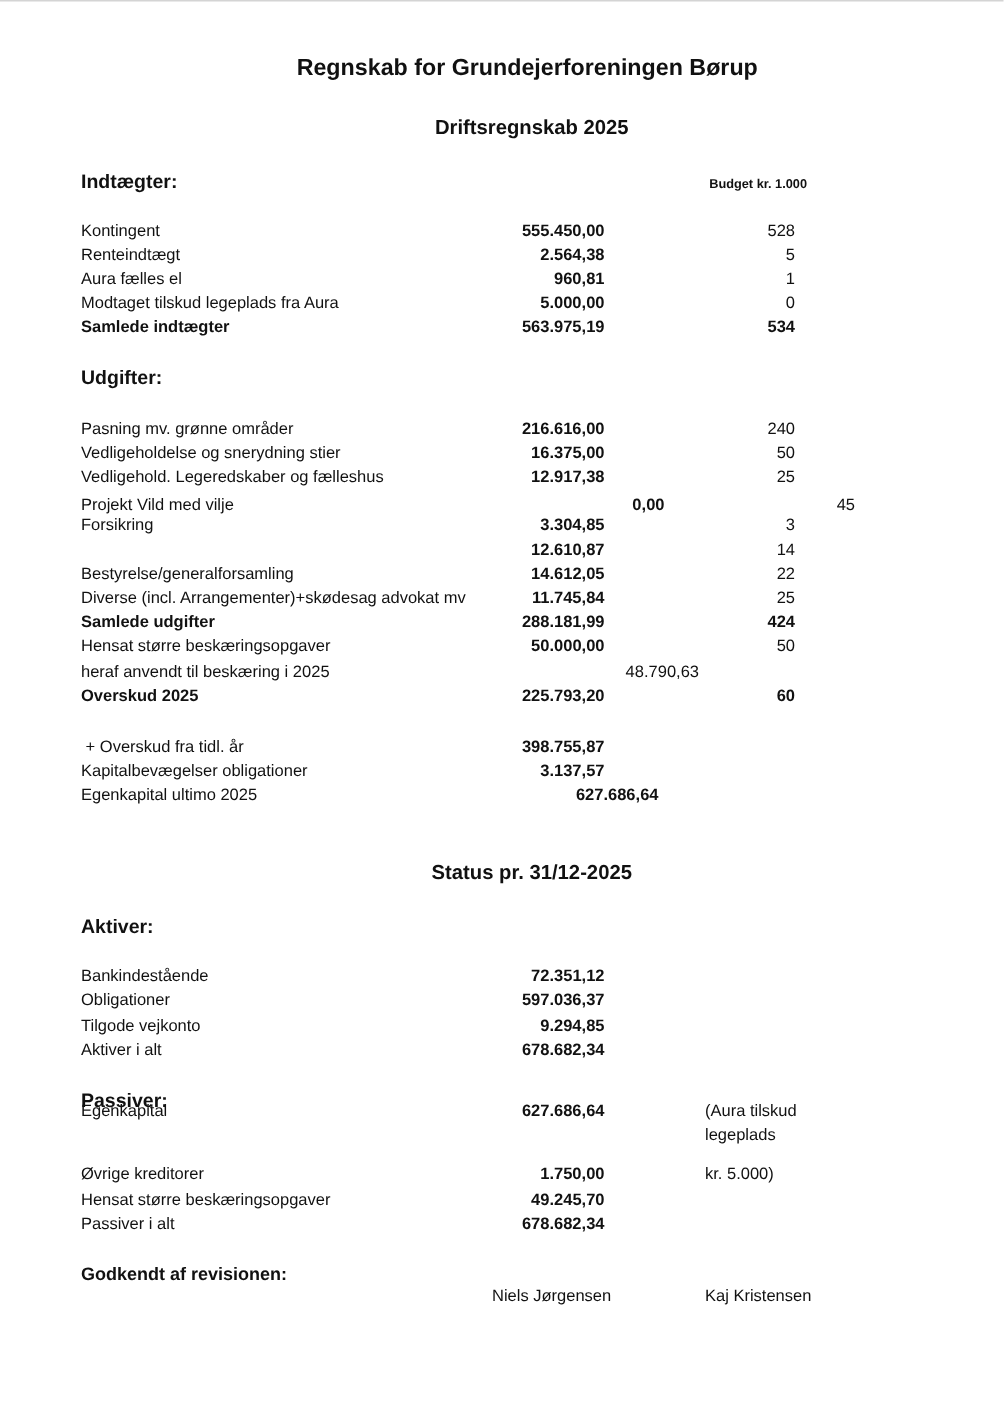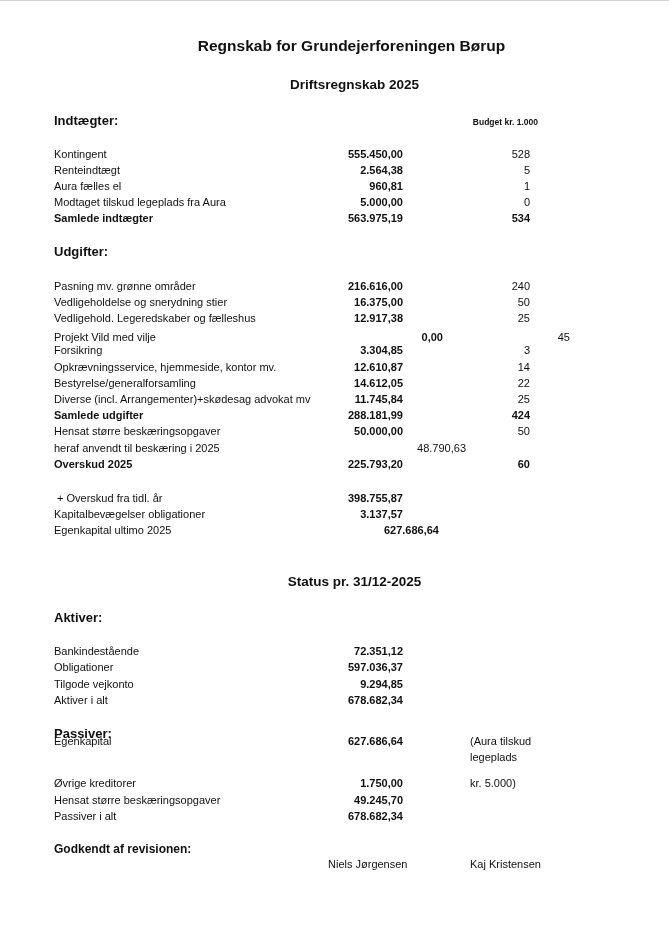--- a/index.html
+++ b/index.html
@@ -80,21 +80,20 @@
   <span class="lbl">Projekt Vild med vilje</span>
   <span class="amt">0,00</span>
   <span class="bud">45</span>
 </div>
 <div class="row" style="top:341px;">
   <span class="lbl">Forsikring</span>
   <span class="amt">3.304,85</span>
   <span class="bud">3</span>
 </div>
 <div class="row" style="top:358px;">
-  <span class="lbl">Opkrævningsservice, hjemmeside, kontor mv.</span>
   <span class="amt">12.610,87</span>
   <span class="bud">14</span>
 </div>
 <div class="row" style="top:374px;">
   <span class="lbl">Bestyrelse/generalforsamling</span>
   <span class="amt">14.612,05</span>
   <span class="bud">22</span>
 </div>
 <div class="row" style="top:390px;">
   <span class="lbl">Diverse (incl. Arrangementer)+skødesag advokat mv</span>

